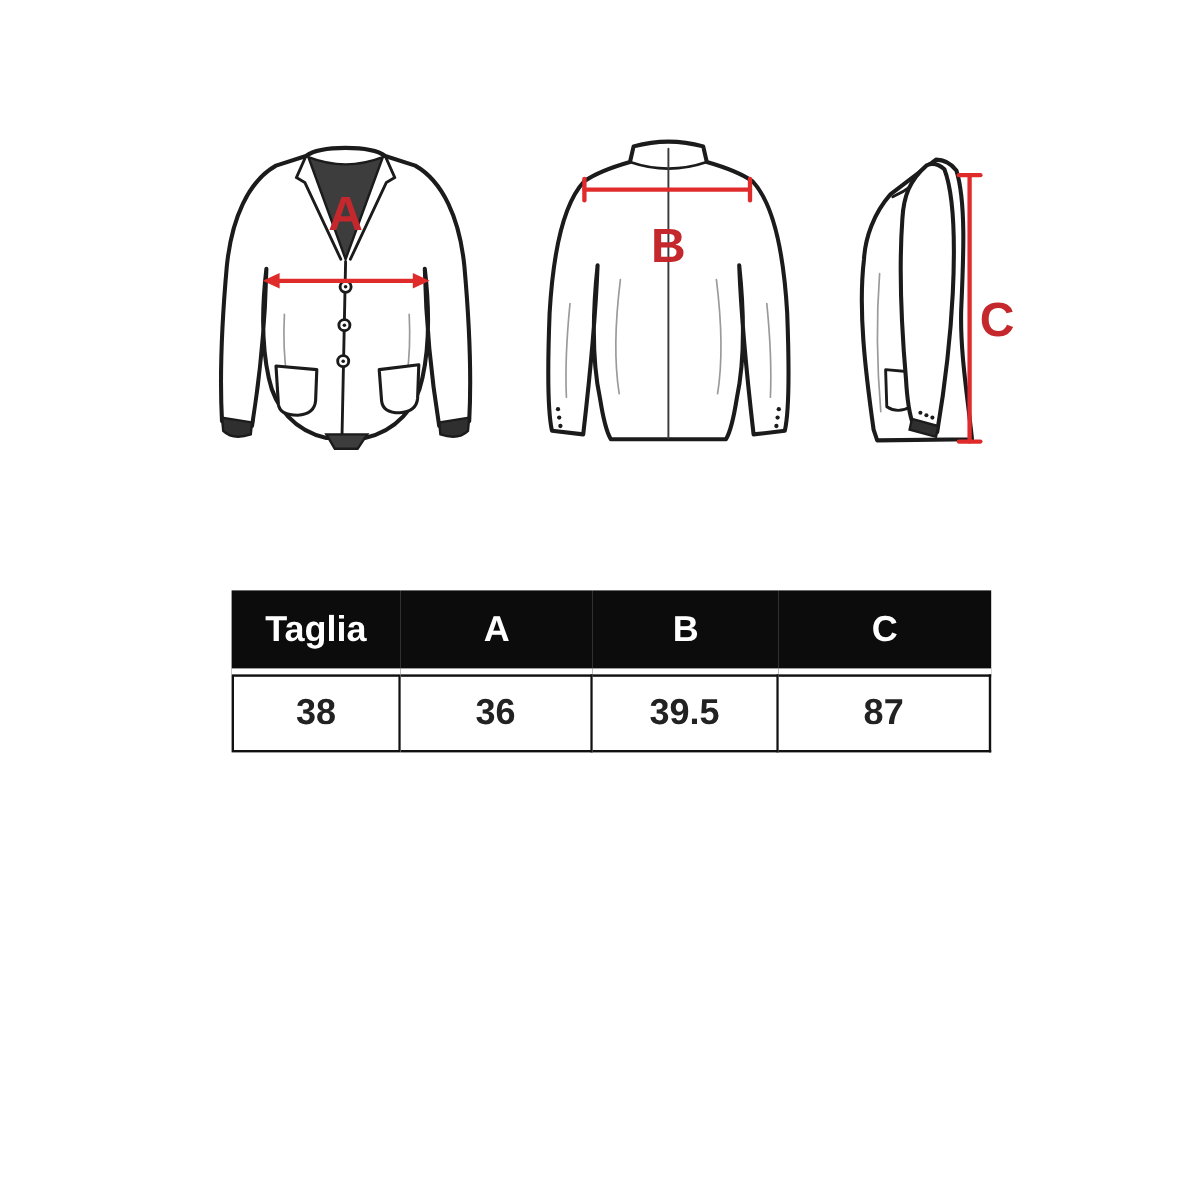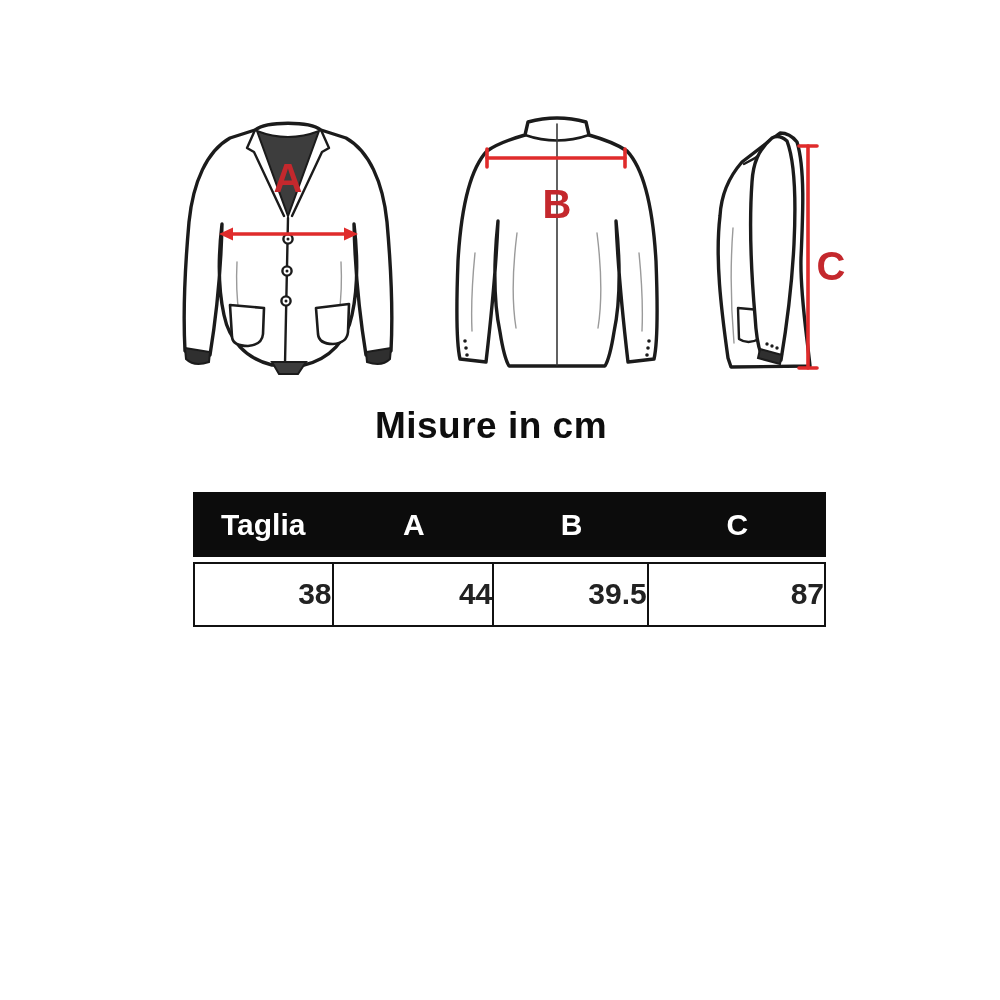--- a/index.html
+++ b/index.html
@@ -42,21 +42,21 @@
     position:absolute;left:165px;top:492px;width:661px;
     border-collapse:separate;border-spacing:0;table-layout:fixed;padding-left:28px;
   }
   .size-table th{
     background:var(--header-bg);color:var(--header-text);
     font-size:30px;font-weight:bold;height:65px;text-align:center;
     border-bottom:5px solid #ffffff;padding:0;
   }
   .size-table td{
     background:#ffffff;color:var(--cell-text);
-    font-size:30px;font-weight:bold;height:60.5px;text-align:right;
+    font-size:30px;font-weight:bold;height:60.5px;text-align:center;
     border-right:2.5px solid #111111;border-bottom:2.5px solid #111111;padding:0;
   }
   .size-table td:first-child{border-left:2.5px solid #111111;}
   .size-table tbody tr:first-child td{border-top:2.5px solid #111111;}
 </style>
 </head>
 <body>
 
 <div class="canvas">
 
@@ -146,40 +146,39 @@
       <path class="hint" d="M 33 110 C 30 150, 31 190, 34 225"></path>
     </g>
     <g>
       <line class="measure" x1="108" y1="28" x2="108" y2="250"></line>
       <line class="measure" x1="99" y1="28" x2="117" y2="28"></line>
       <line class="measure" x1="99" y1="250" x2="117" y2="250"></line>
       <text class="measure-label" x="131" y="162">C</text>
     </g>
   </svg>
 
-  <div class="page-title">Misure in cm</div>
 
   <table class="size-table">
     <colgroup>
       <col style="width:22.2%">
         <col style="width:25.4%">
         <col style="width:24.4%">
         <col style="width:28%">
     </colgroup>
     <thead>
       <tr>
         <th>Taglia</th>
         <th>A</th>
         <th>B</th>
         <th>C</th>
       </tr>
     </thead>
     <tbody>
       <tr>
         <td>38</td>
-        <td>44</td>
+        <td>36</td>
         <td>39.5</td>
         <td>87</td>
       </tr>
     </tbody>
   </table>
 
 </div>
 
 </body></html>

